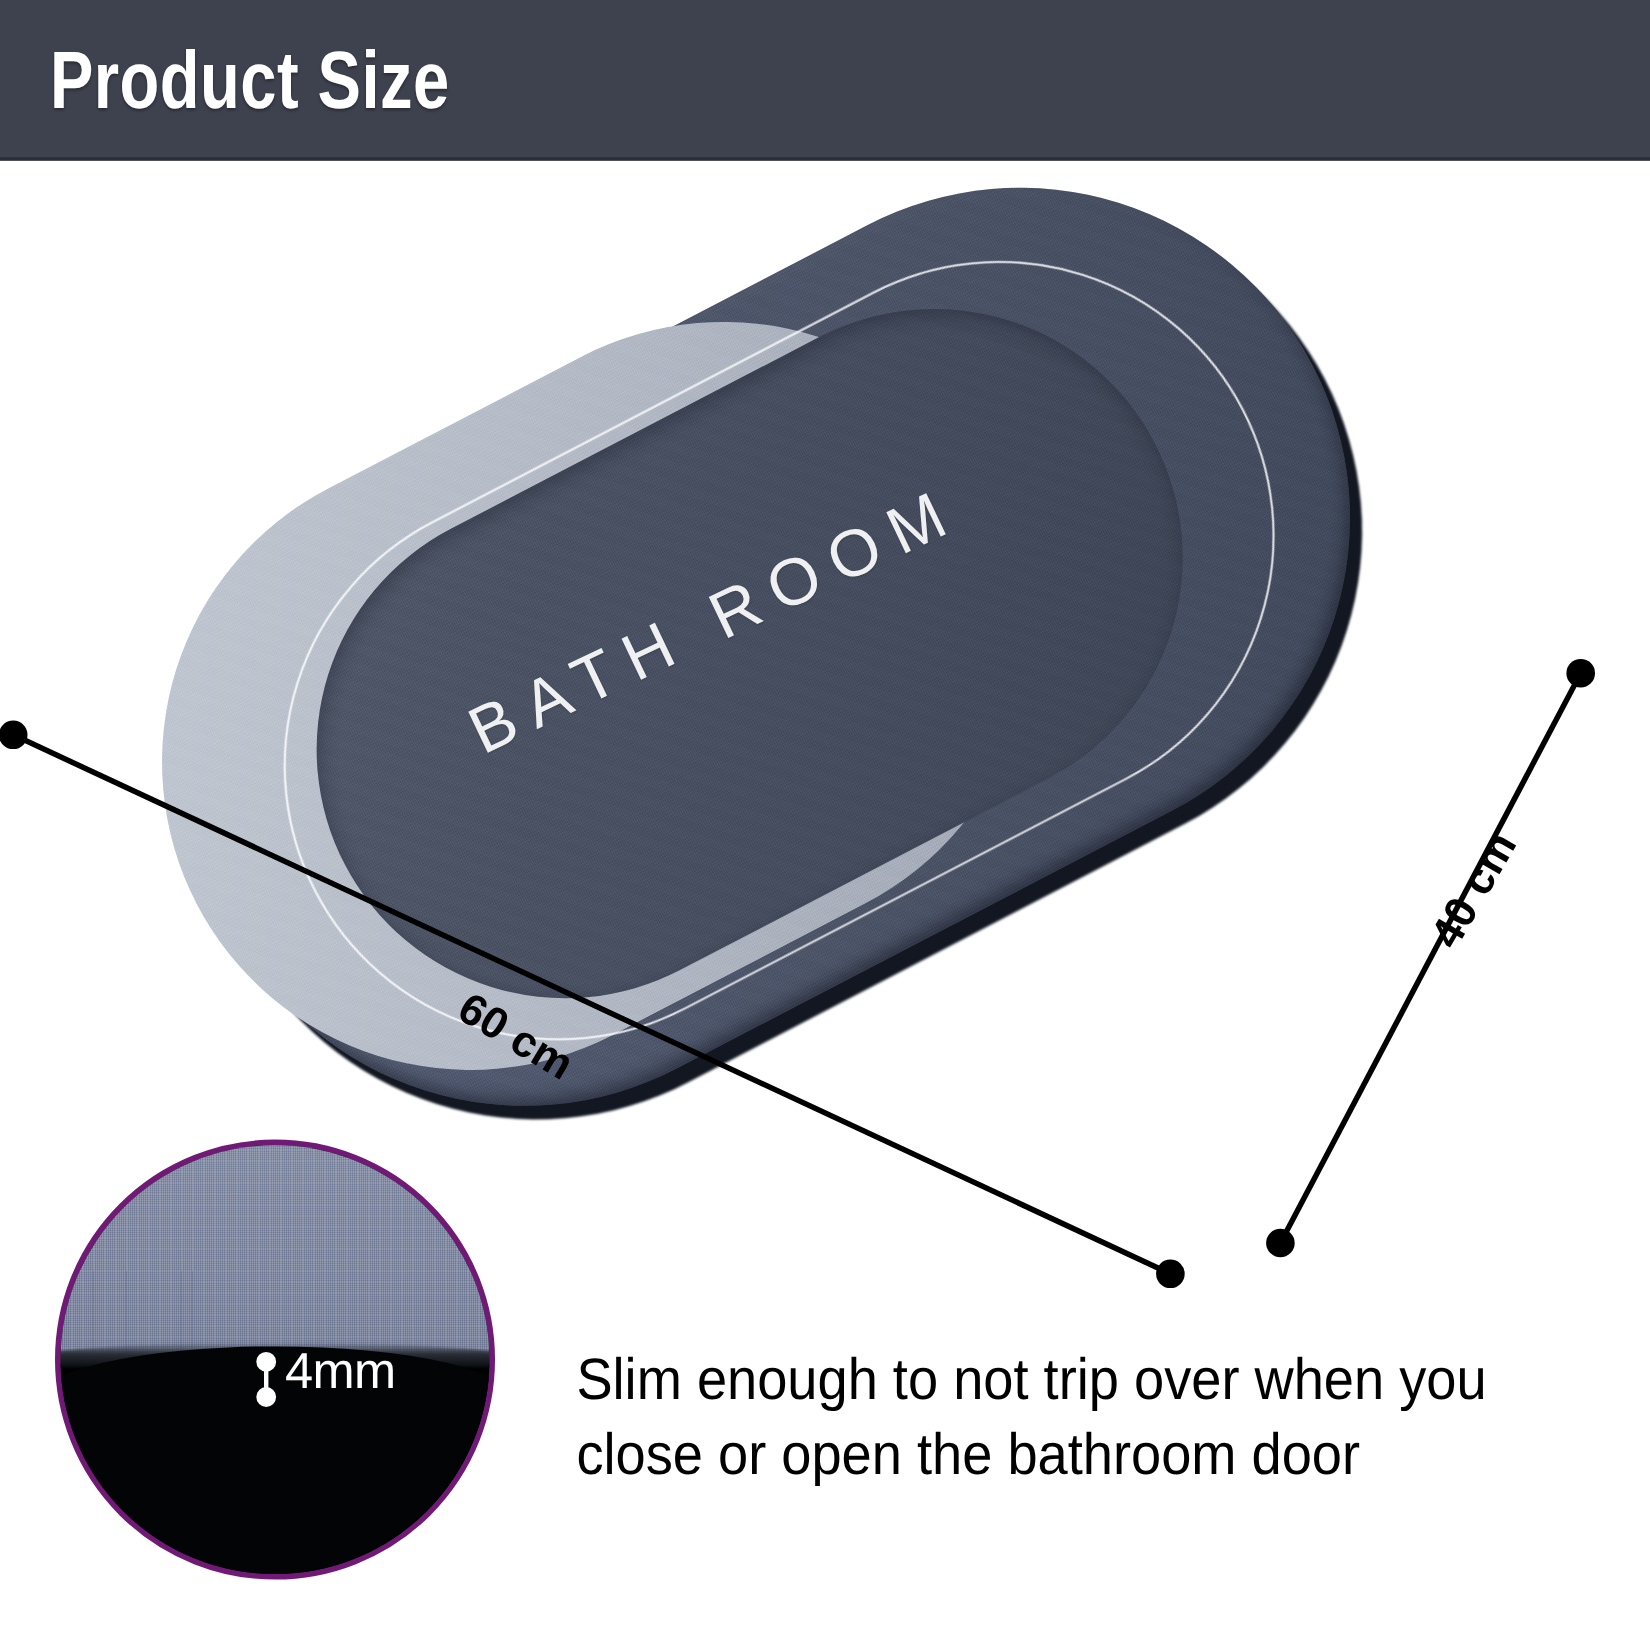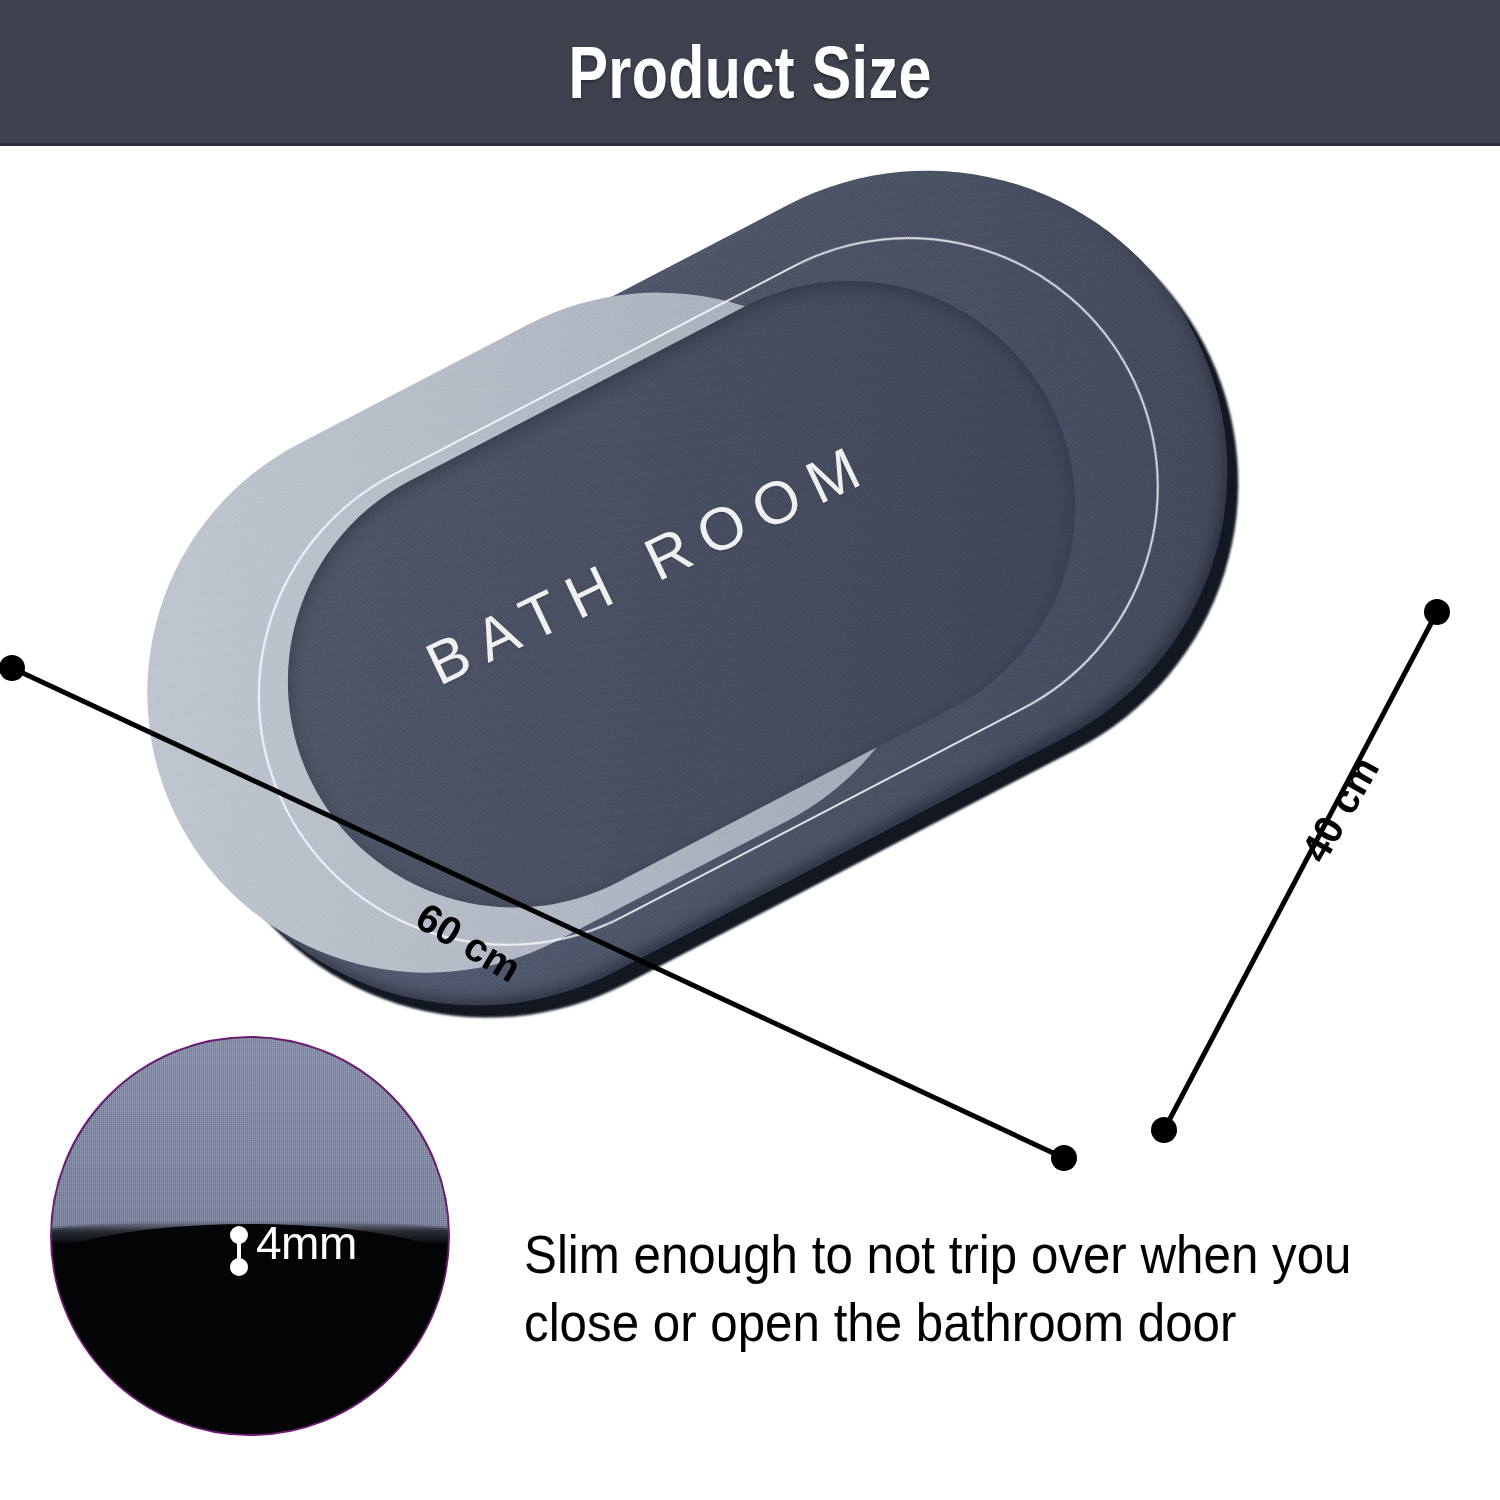--- a/index.html
+++ b/index.html
@@ -10,21 +10,21 @@
     font-family:"Liberation Sans", sans-serif;
     overflow:hidden;
     position:relative;
   }
 
   
   #header-bar {
     position:absolute; left:0; top:0;
     width:1500px; height:146px;
     background:#3e414e;
-    display:flex; align-items:center; justify-content:center;
+    display:flex; align-items:center; justify-content:flex-start;
   }
   #header-bar::after{
     content:""; position:absolute; left:0; bottom:0;
     width:100%; height:3px; background:#2b2e38;
   }
   #page-title {
     color:#ffffff;
     font-size:74px;
     font-weight:bold;
     letter-spacing:0.5px;
@@ -121,21 +121,21 @@
   #label-60{ left:420px; top:745px; transform:rotate(31deg); }
   #label-40{ left:1312px; top:690px; transform:rotate(-60deg); }
 
   
   #detail-circle{
     position:absolute;
     left:50px; top:890px;
     width:400px; height:400px;
     border-radius:50%;
     overflow:hidden;
-    border:2px solid #701a75;
+    border:5px solid #701a75;
     background:#000;
   }
   #detail-top{
     position:absolute; left:0; top:0; width:100%; height:51%;
     background:linear-gradient(180deg,#838ca4 0%,#7e87a0 55%,#79829b 100%);
   }
   #detail-top .tex2{
     position:absolute; inset:0;
     background-image:
       repeating-linear-gradient(90deg, rgba(255,255,255,.10) 0 1px, rgba(0,0,0,.08) 1px 2px),

